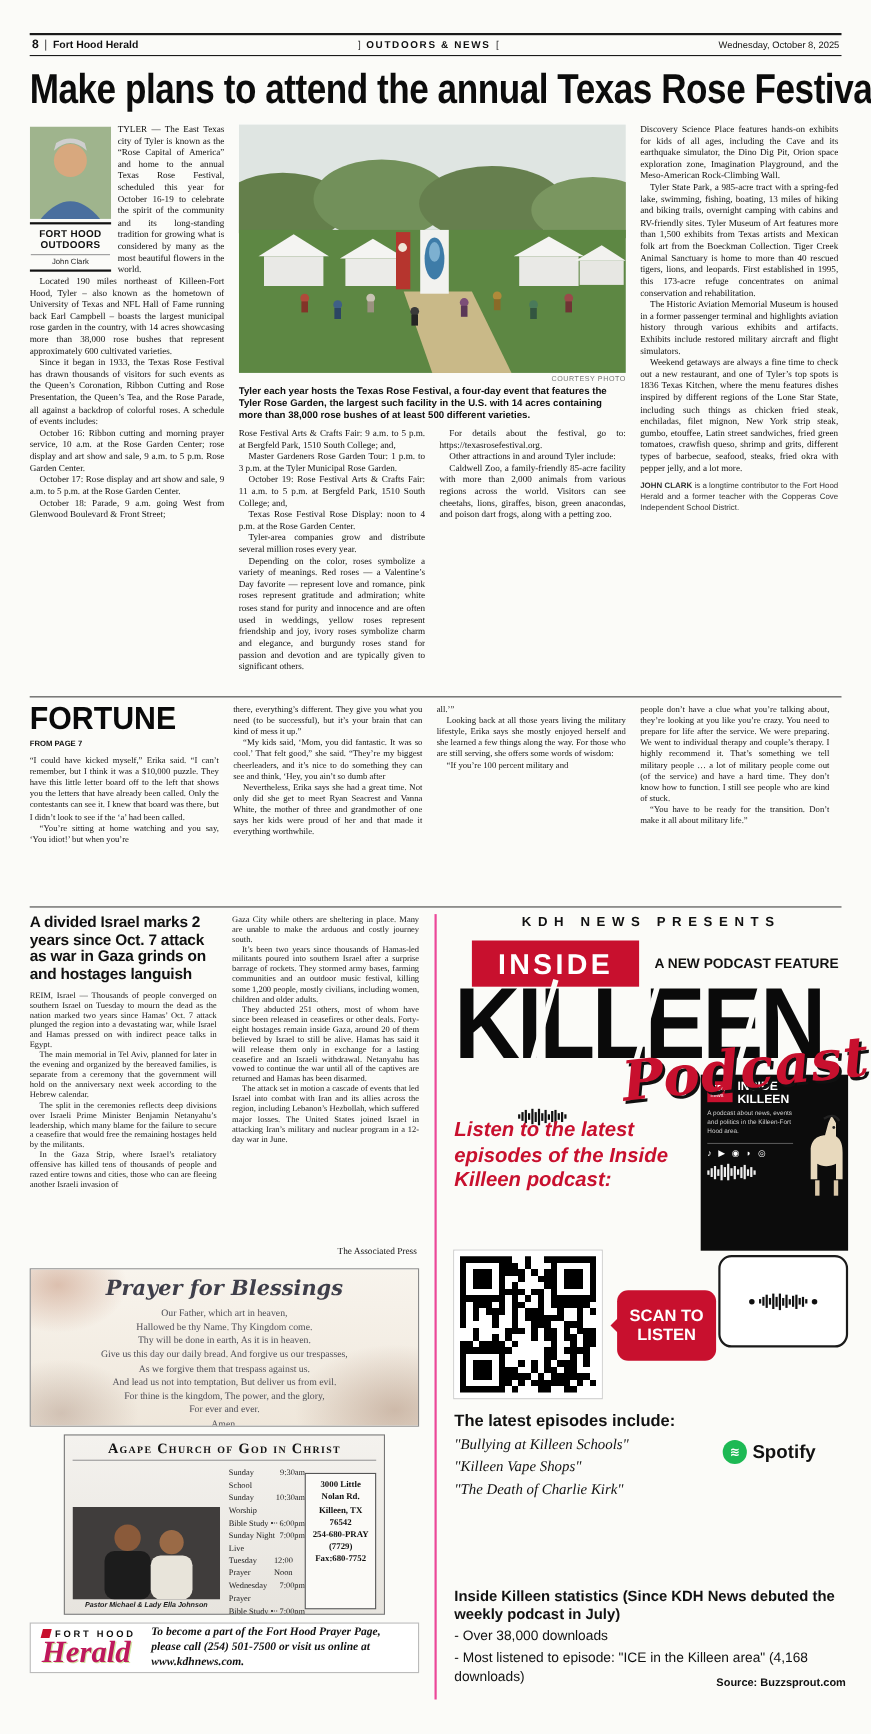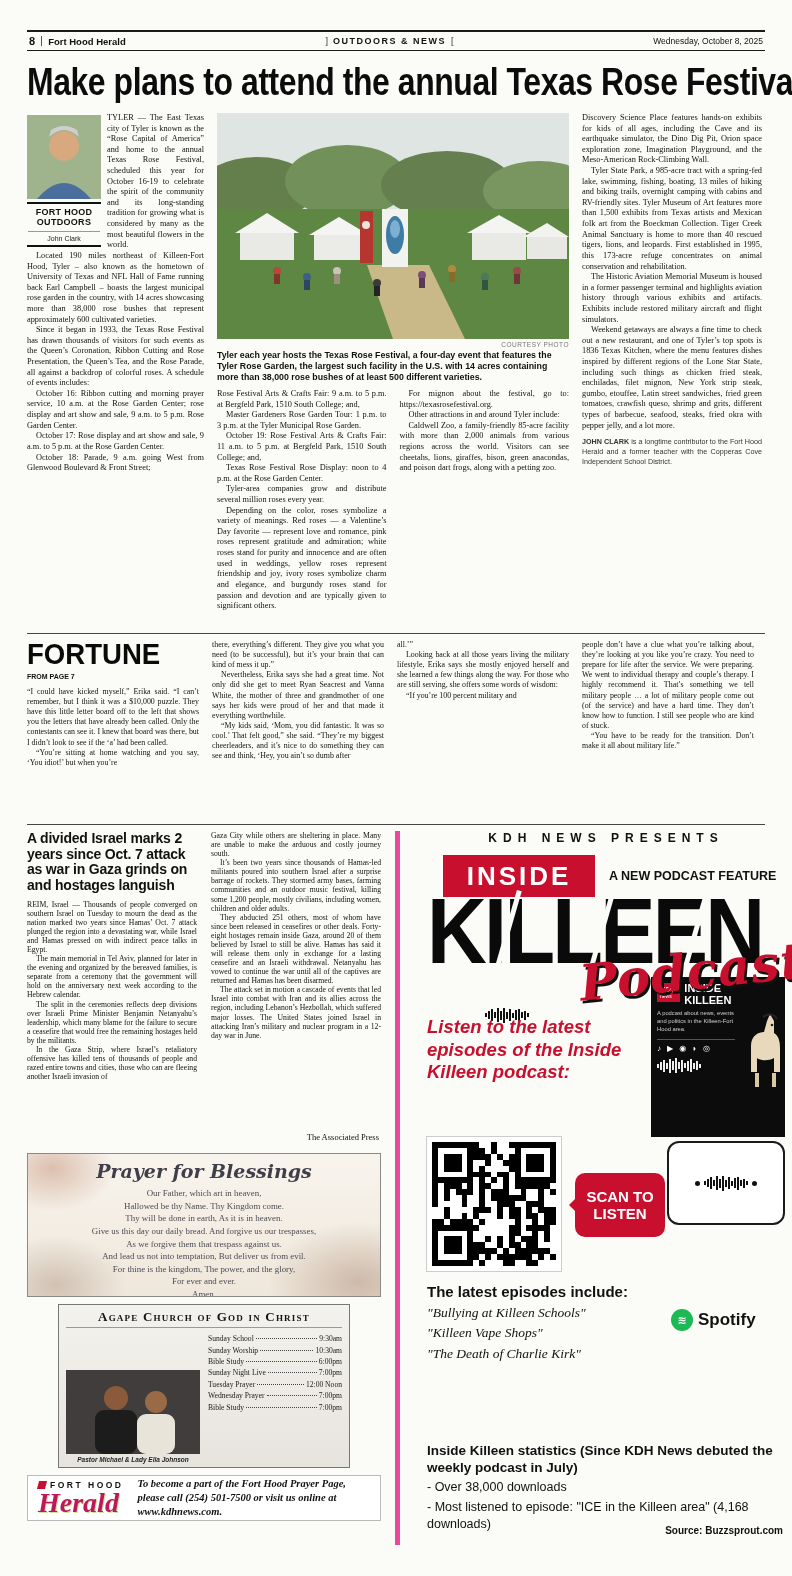--- a/index.html
+++ b/index.html
@@ -51,21 +51,21 @@
   
   .fortune{ display:flex; gap:13px; height:176px; overflow:hidden; }
   .f-col{ width:172px; overflow:hidden; }
   .f-title{ font:900 29px/1 "Liberation Sans", sans-serif; transform:scaleX(0.95); transform-origin:left top; color:#0a0a0a; }
   .f-from{ font:800 7px "Liberation Sans", sans-serif; margin:4px 0 7px; }
   .fortune .body-text p{ font-size:7.9px; }
 
   
   .bottom{ display:flex; gap:14px; margin-top:4px; height:714px; }
   .bottom-left{ width:354px; }
-  .bottom-right{ flex:1; border-left:5px solid #ec4899; padding-left:27px; }
+  .bottom-right{ flex:1; border-left:2px solid #ec4899; padding-left:16px; }
 
   
   .israel{ position:relative; height:312px; overflow:hidden; }
   .i-cols{ display:flex; gap:14px; height:100%; }
   .i-col{ width:170px; overflow:hidden; }
   .israel h2{ font:700 14px/1.12 "Liberation Sans", sans-serif; margin:0 0 6px; letter-spacing:-0.2px; }
   .israel .body-text p{ font-size:7.7px; line-height:1.18; }
   .i-attr{ position:absolute; right:2px; bottom:1px; font:400 8.5px "Liberation Serif", serif; background:#fbfbf8; padding-left:8px; }
 
   
@@ -83,21 +83,21 @@
 
   
   .church{ width:292px; margin:7px auto 0; border:1px solid #777;
            background:linear-gradient(#f4f2ee,#e7e4de); padding:5px 7px; height:164px; overflow:hidden; }
   .church h4{ font:700 13px/1.1 "Liberation Serif", serif; font-variant:small-caps; letter-spacing:1.2px;
               text-align:center; margin:0 0 5px; color:#141414; border-bottom:1px solid #999; padding-bottom:3px; }
   .church-body{ display:flex; gap:8px; height:130px; }
   .church-left{ width:134px; display:flex; flex-direction:column; justify-content:flex-end; }
   .couple-photo svg{ display:block; width:134px; height:84px; }
   .pastor-caption{ font:italic 600 6.5px/1.2 "Liberation Sans", sans-serif; text-align:center; margin-top:2px; color:#222; }
-  .church-right{ flex:1; display:flex; flex-direction:column; }
+  .church-right{ flex:1; display:flex; }
   .sched-row{ display:flex; align-items:baseline; font:400 7.6px/1.5 "Liberation Serif", serif; color:#1a1a1a; }
   .sched-dots{ flex:1; border-bottom:1px dotted #444; margin:0 2px; transform:translateY(-2px); }
   .addr-box{ border:1px solid #555; margin-top:6px; padding:4px 2px; text-align:center;
              font:700 8px/1.4 "Liberation Serif", serif; background:#fbfaf7; }
 
   
   .hfooter{ display:flex; align-items:center; gap:14px; border:1px solid #bbb; margin-top:7px;
             padding:3px 10px; height:46px; background:#fff; }
   .hf-top{ font:800 8.5px "Liberation Sans", sans-serif; letter-spacing:2.5px; color:#111; display:flex; align-items:center; gap:4px; }
   .hf-accent{ width:8px; height:8px; background:var(--red); transform:skewX(-15deg); display:inline-block; }
@@ -241,21 +241,21 @@
         <div class="credit">COURTESY PHOTO</div>
         <figcaption>Tyler each year hosts the Texas Rose Festival, a four-day event that features the Tyler Rose Garden, the largest such facility in the U.S. with 14 acres containing more than 38,000 rose bushes of at least 500 different varieties.</figcaption>
       </figure>
       <div class="body-text midflow">
           <p>Rose Festival Arts &amp; Crafts Fair: 9 a.m. to 5 p.m. at Bergfeld Park, 1510 South College; and,</p>
           <p>Master Gardeners Rose Garden Tour: 1 p.m. to 3 p.m. at the Tyler Municipal Rose Garden.</p>
           <p>October 19: Rose Festival Arts &amp; Crafts Fair: 11 a.m. to 5 p.m. at Bergfeld Park, 1510 South College; and,</p>
           <p>Texas Rose Festival Rose Display: noon to 4 p.m. at the Rose Garden Center.</p>
           <p>Tyler-area companies grow and distribute several million roses every year.</p>
           <p>Depending on the color, roses symbolize a variety of meanings. Red roses — a Valentine’s Day favorite — represent love and romance, pink roses represent gratitude and admiration; white roses stand for purity and innocence and are often used in weddings, yellow roses represent friendship and joy, ivory roses symbolize charm and elegance, and burgundy roses stand for passion and devotion and are typically given to significant others.</p>
-          <p>For mignon about the festival, go to: https://texasrosefestival.org.</p>
+          <p>For details about the festival, go to: https://texasrosefestival.org.</p>
           <p>Other attractions in and around Tyler include:</p>
           <p>Caldwell Zoo, a family-friendly 85-acre facility with more than 2,000 animals from various regions across the world. Visitors can see cheetahs, lions, giraffes, bison, green anacondas, and poison dart frogs, along with a petting zoo.</p>
         </div>
     </div>
 
     <div class="c4">
       <div class="body-text">
           <p>Discovery Science Place features hands-on exhibits for kids of all ages, including the Cave and its earthquake simulator, the Dino Dig Pit, Orion space exploration zone, Imagination Playground, and the Meso-American Rock-Climbing Wall.</p>
           <p>Tyler State Park, a 985-acre tract with a spring-fed lake, swimming, fishing, boating, 13 miles of hiking and biking trails, overnight camping with cabins and RV-friendly sites. Tyler Museum of Art features more than 1,500 exhibits from Texas artists and Mexican folk art from the Boeckman Collection. Tiger Creek Animal Sanctuary is home to more than 40 rescued tigers, lions, and leopards. First established in 1995, this 173-acre refuge concentrates on animal conservation and rehabilitation.</p>
           <p>The Historic Aviation Memorial Museum is housed in a former passenger terminal and highlights aviation history through various exhibits and artifacts. Exhibits include restored military aircraft and flight simulators.</p>
@@ -271,22 +271,22 @@
     <div class="f-col">
       <div class="f-title">FORTUNE</div>
       <div class="f-from">FROM PAGE 7</div>
       <div class="body-text">
           <p>“I could have kicked myself,” Erika said. “I can’t remember, but I think it was a $10,000 puzzle. They have this little letter board off to the left that shows you the letters that have already been called. Only the contestants can see it. I knew that board was there, but I didn’t look to see if the ‘a’ had been called.</p>
           <p>“You’re sitting at home watching and you say, ‘You idiot!’ but when you’re</p>
         </div>
     </div>
     <div class="f-col body-text">
         <p>there, everything’s different. They give you what you need (to be successful), but it’s your brain that can kind of mess it up.”</p>
+        <p>“My kids said, ‘Mom, you did fantastic. It was so cool.’ That felt good,” she said. “They’re my biggest cheerleaders, and it’s nice to do something they can see and think, ‘Hey, you ain’t so dumb after</p>
         <p>Nevertheless, Erika says she had a great time. Not only did she get to meet Ryan Seacrest and Vanna White, the mother of three and grandmother of one says her kids were proud of her and that made it everything worthwhile.</p>
-        <p>“My kids said, ‘Mom, you did fantastic. It was so cool.’ That felt good,” she said. “They’re my biggest cheerleaders, and it’s nice to do something they can see and think, ‘Hey, you ain’t so dumb after</p>
       </div>
     <div class="f-col body-text">
         <p>all.’”</p>
         <p>Looking back at all those years living the military lifestyle, Erika says she mostly enjoyed herself and she learned a few things along the way. For those who are still serving, she offers some words of wisdom:</p>
         <p>“If you’re 100 percent military and</p>
       </div>
     <div class="f-col body-text">
         <p>people don’t have a clue what you’re talking about, they’re looking at you like you’re crazy. You need to prepare for life after the service. We were preparing. We went to individual therapy and couple’s therapy. I highly recommend it. That’s something we tell military people … a lot of military people come out (of the service) and have a hard time. They don’t know how to function. I still see people who are kind of stuck.</p>
         <p>“You have to be ready for the transition. Don’t make it all about military life.”</p>
       </div>
@@ -386,20 +386,26 @@
                   <span>Wednesday Prayer</span>
                   <span class="sched-dots"></span>
                   <span>7:00pm</span>
                 </div>
                 <div class="sched-row">
                   <span>Bible Study</span>
                   <span class="sched-dots"></span>
                   <span>7:00pm</span>
                 </div>
               </div>
+            <div class="addr-box">
+              <div>3000 Little Nolan Rd.</div>
+              <div>Killeen, TX 76542</div>
+              <div>254-680-PRAY (7729)</div>
+              <div>Fax:680-7752</div>
+            </div>
           </div>
         </div>
       </div>
 
       <div class="hfooter">
         <div class="hf-logo">
           <div class="hf-top">
               <span class="hf-accent"></span>
               <span>FORT HOOD</span>
             </div>

